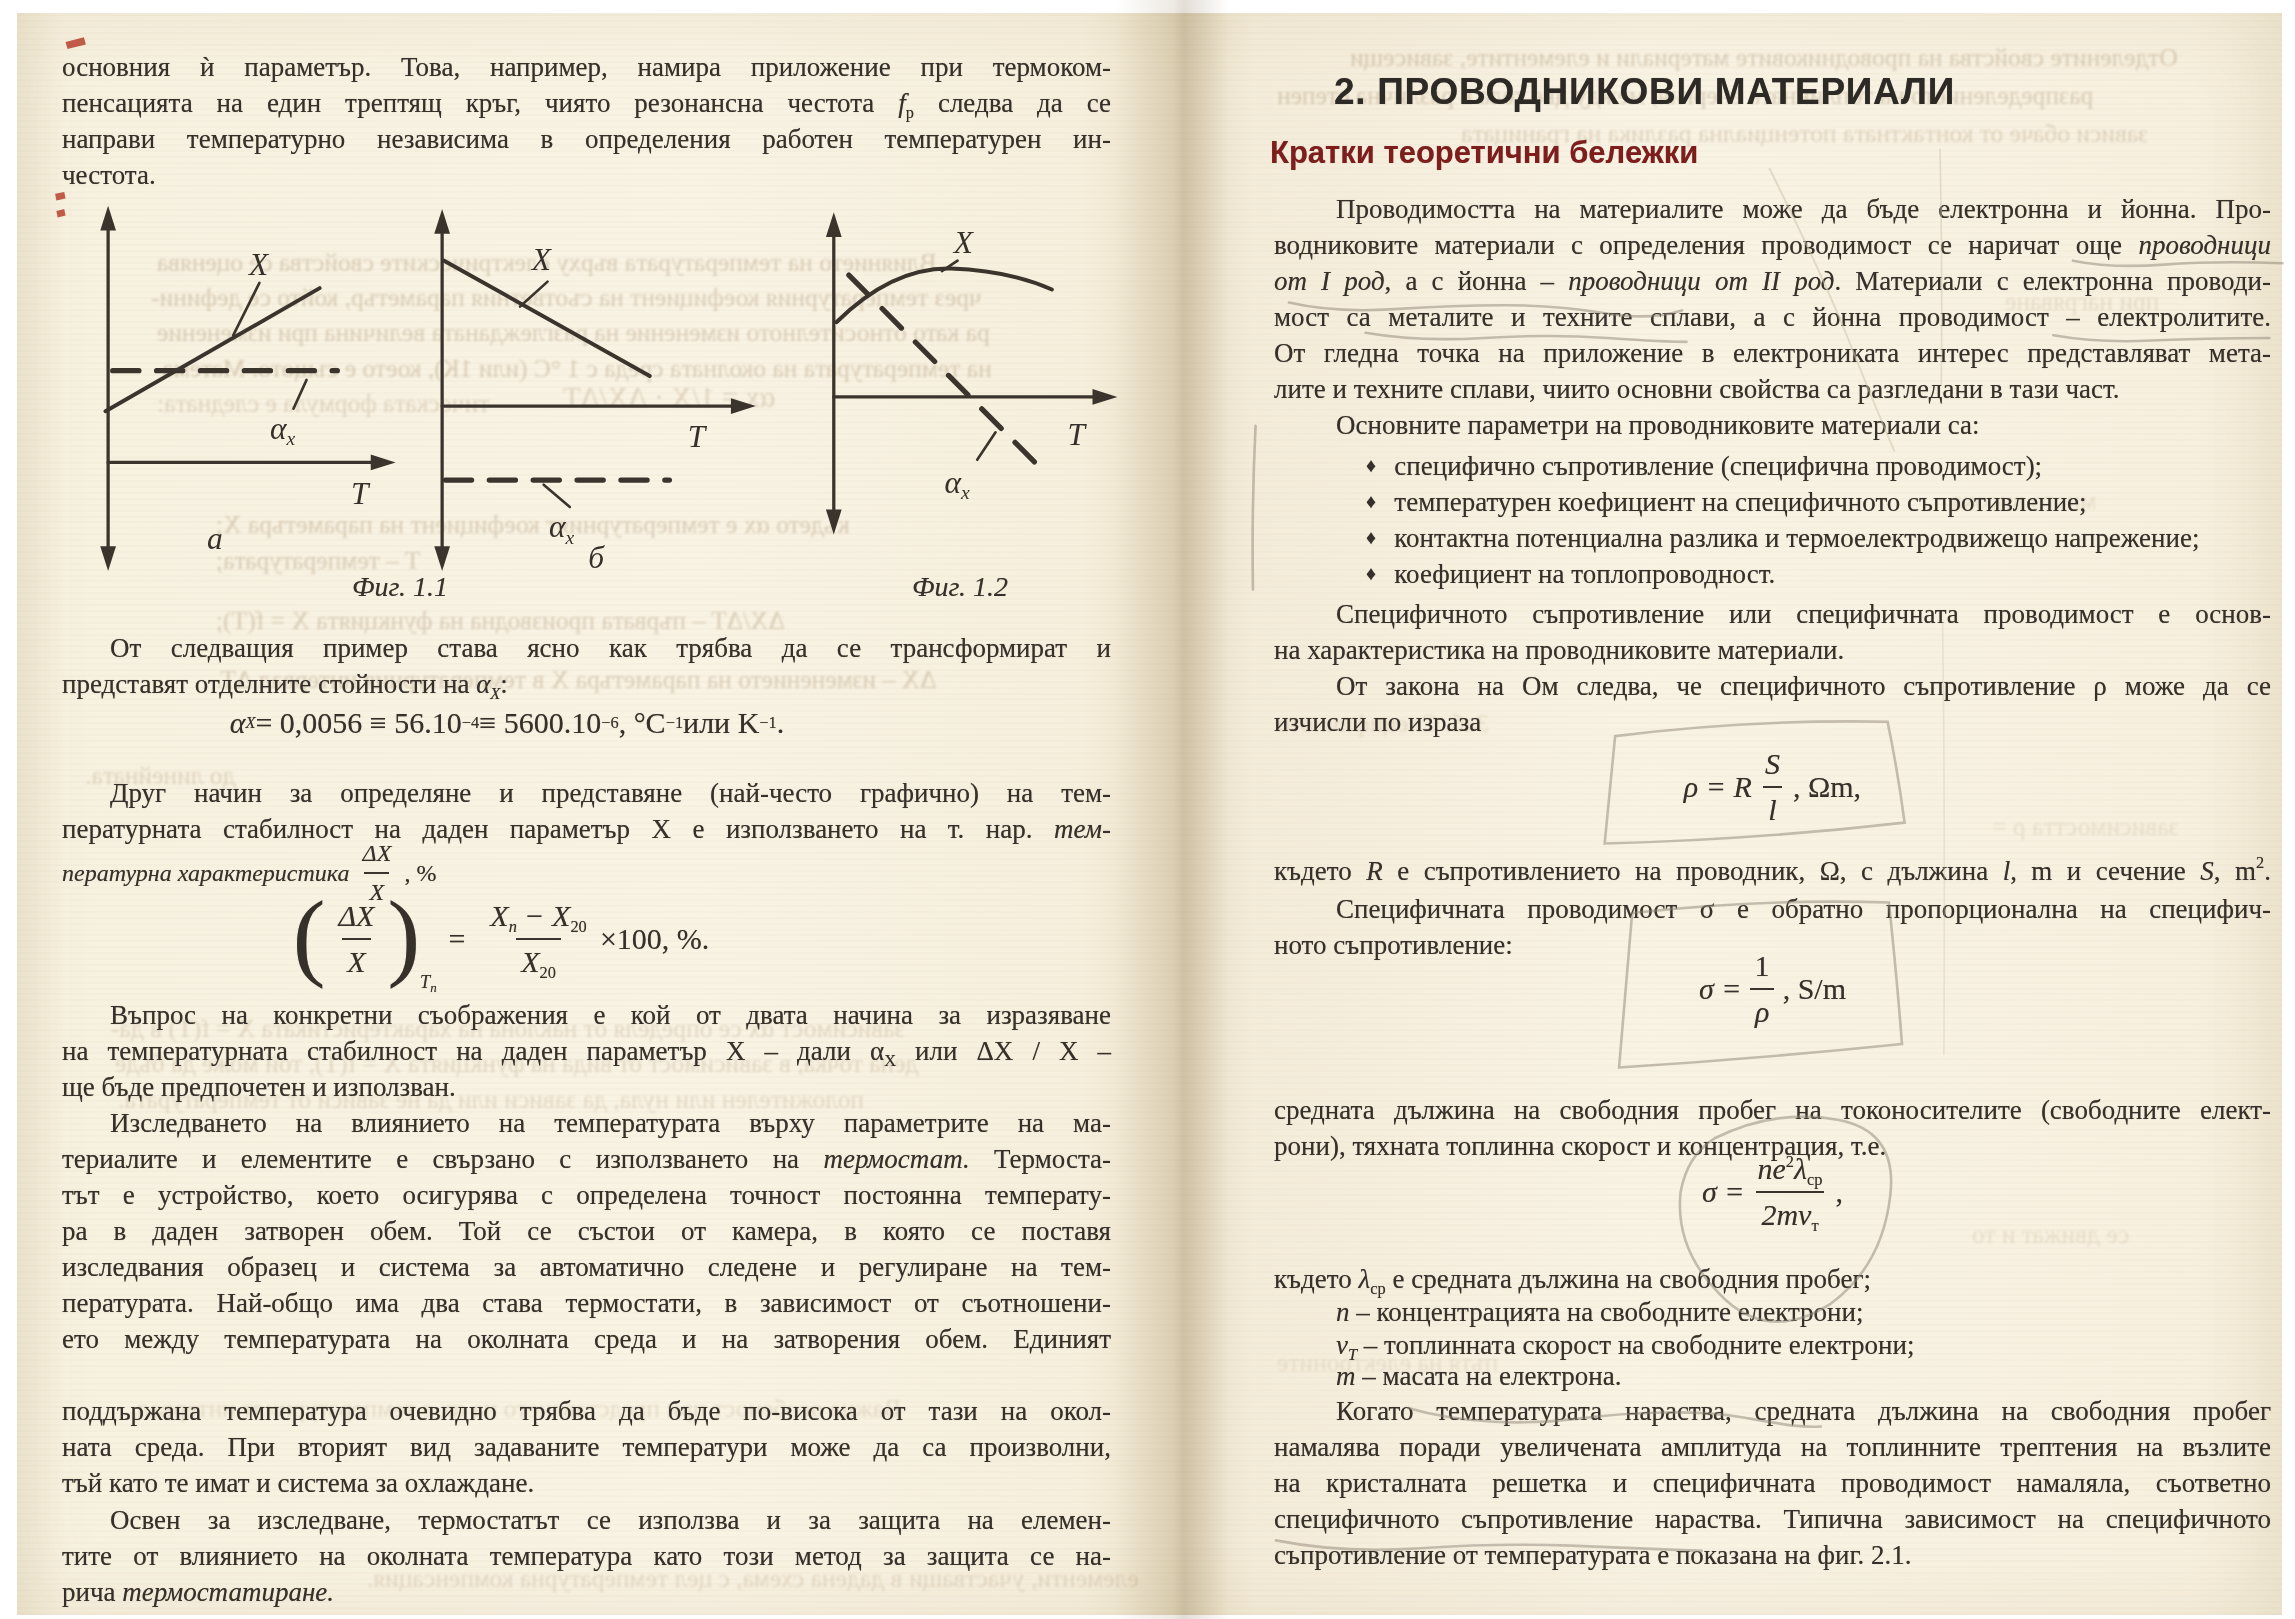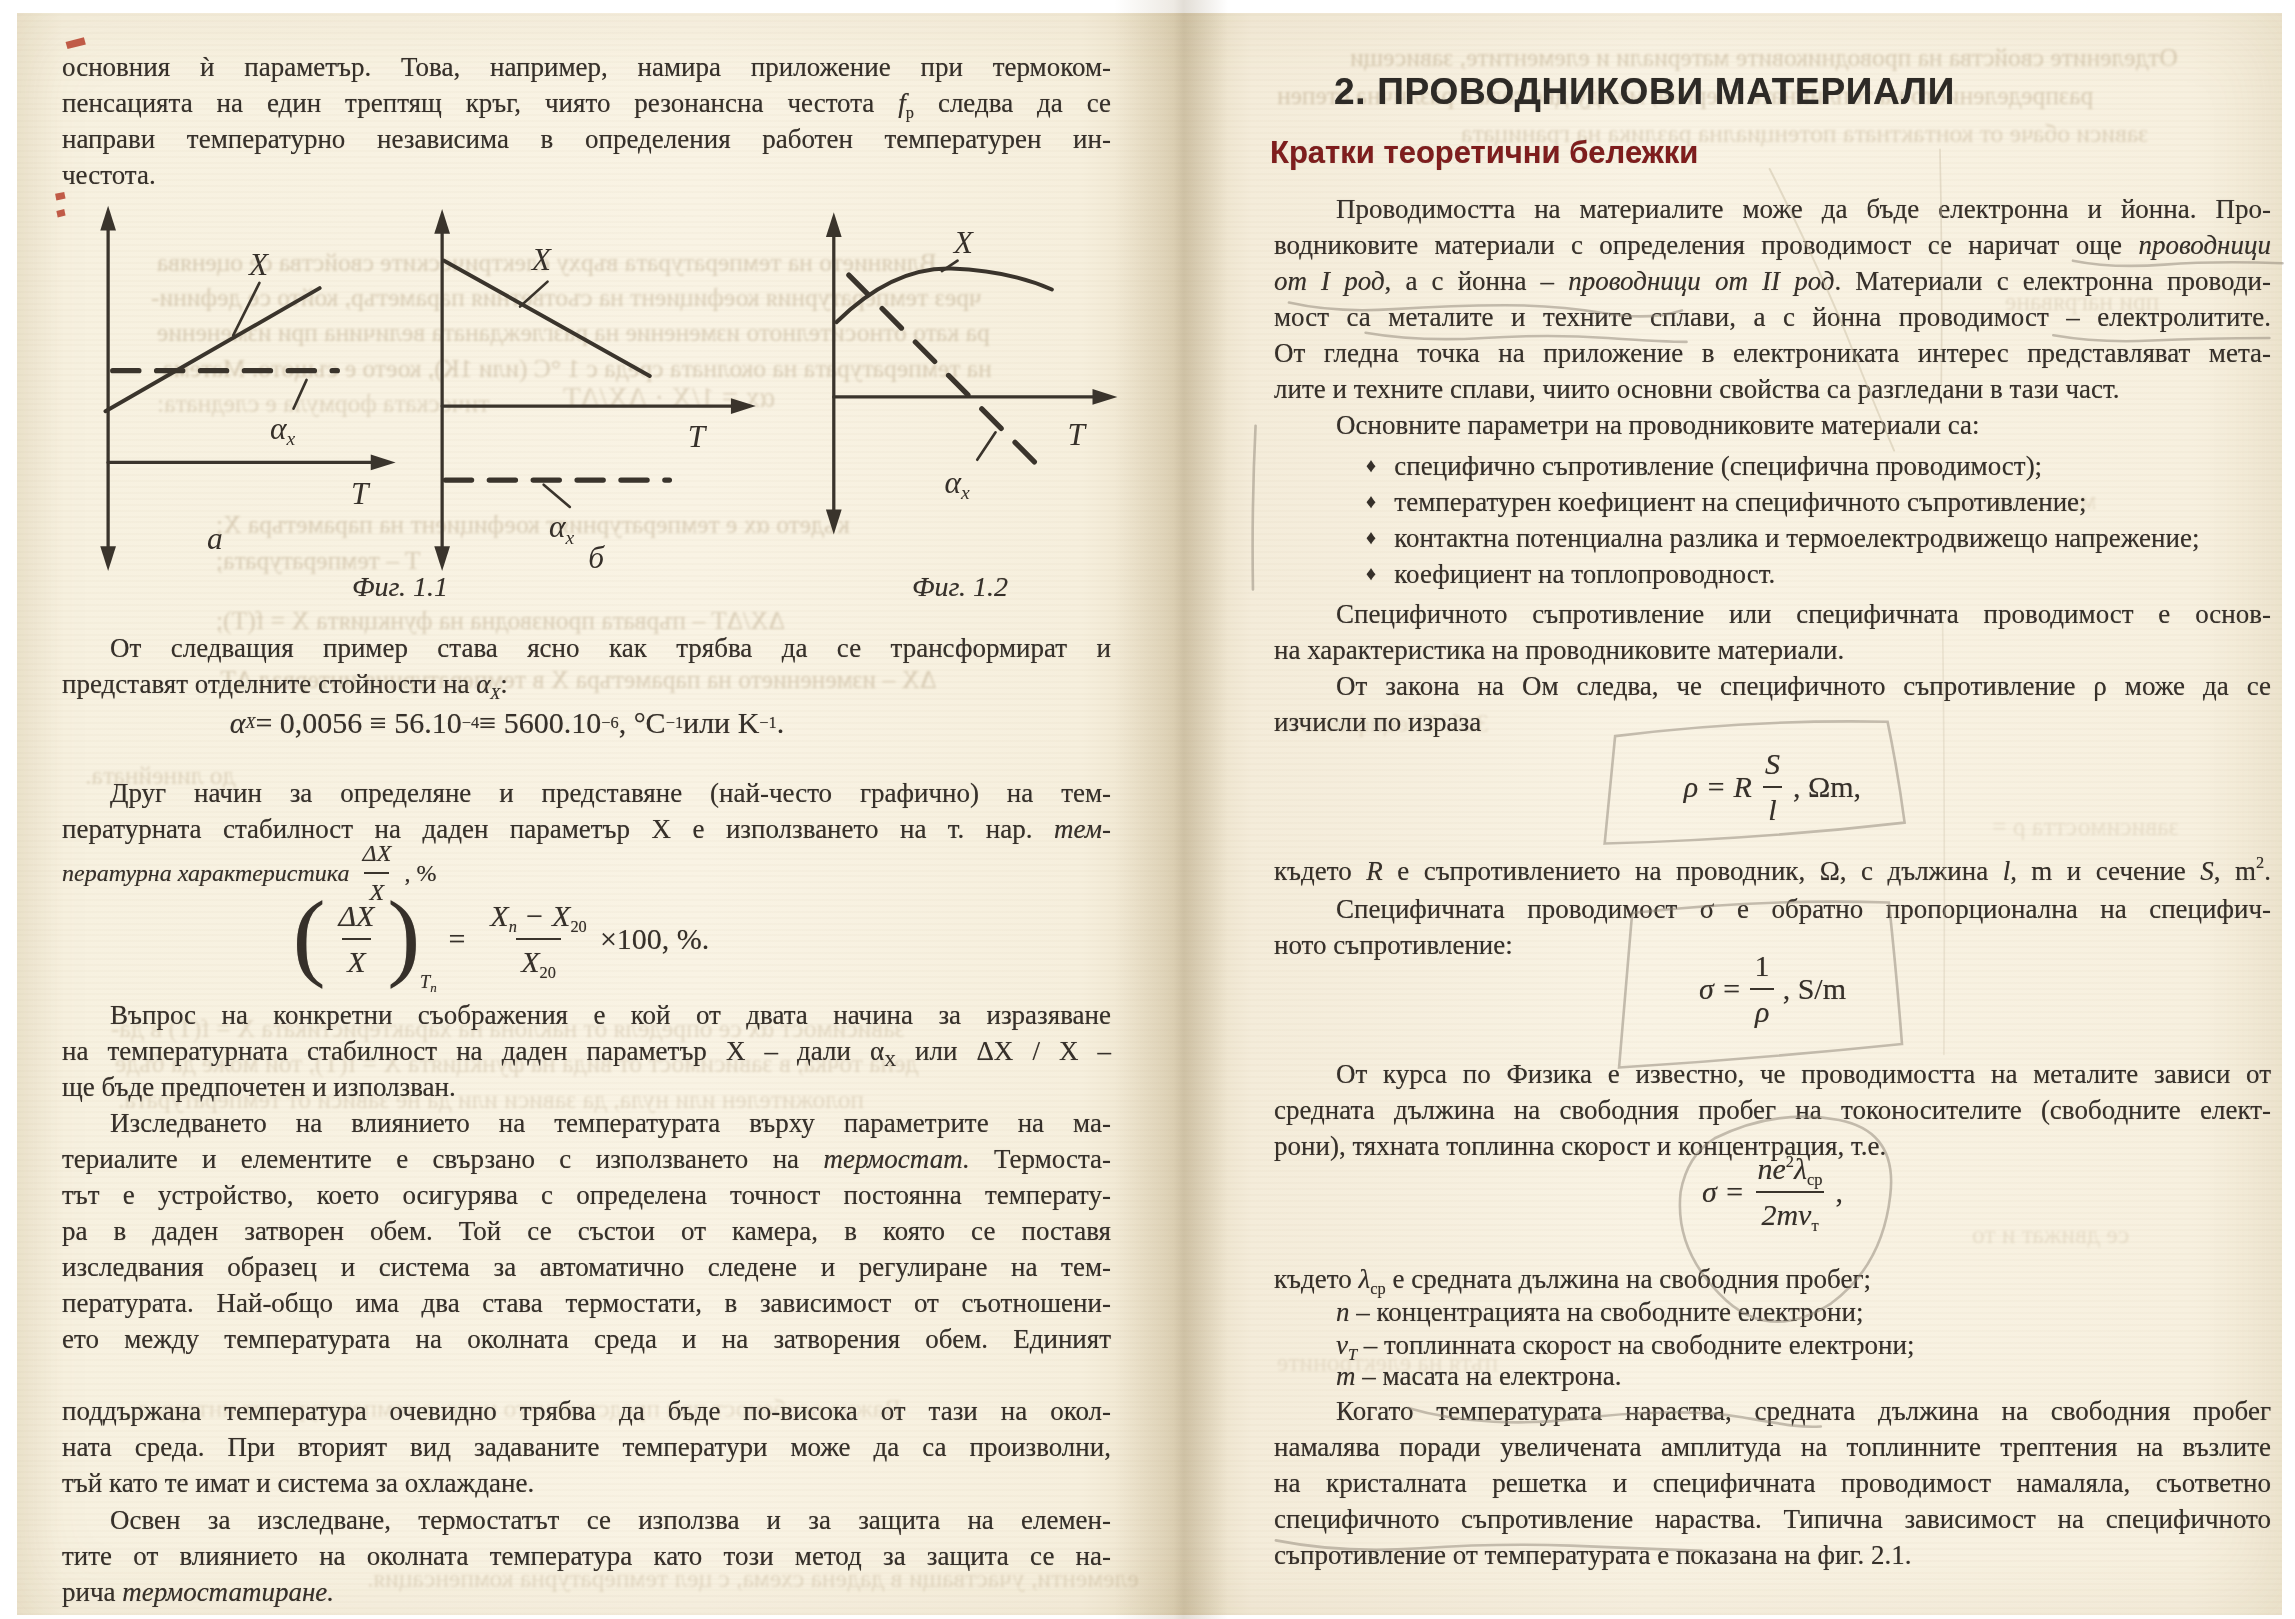--- a/index.html
+++ b/index.html
@@ -266,21 +266,20 @@
 
   <div class="fml" style="left:1274px;top:949px;width:997px;">
     <span>σ =</span>
     <span class="fr">
         <span class="nm up">1</span>
         <span class="dn">ρ</span>
       </span>
     <span class="up">, S/m</span>
   </div>
 
-  <div class="ln R indR" style="top:1056px">От курса по Физика е известно, че проводимостта на металите зависи от</div>
   <div class="ln R" style="top:1092px">средната дължина на свободния пробег на токоносителите (свободните елект-</div>
   <div class="ln R end" style="top:1128px">рони), тяхната топлинна скорост и концентрация, т.е.</div>
 
   <div class="fml" style="left:1274px;top:1152px;width:997px;">
     <span>σ =</span>
     <span class="fr">
       <span class="nm"><span>ne</span><sup class="s up">2</sup><span>λ</span><sub class="s up">ср</sub></span>
       <span class="dn"><span>2mv</span><sub class="s up">т</sub></span>
     </span>
     <span class="up">,</span>

